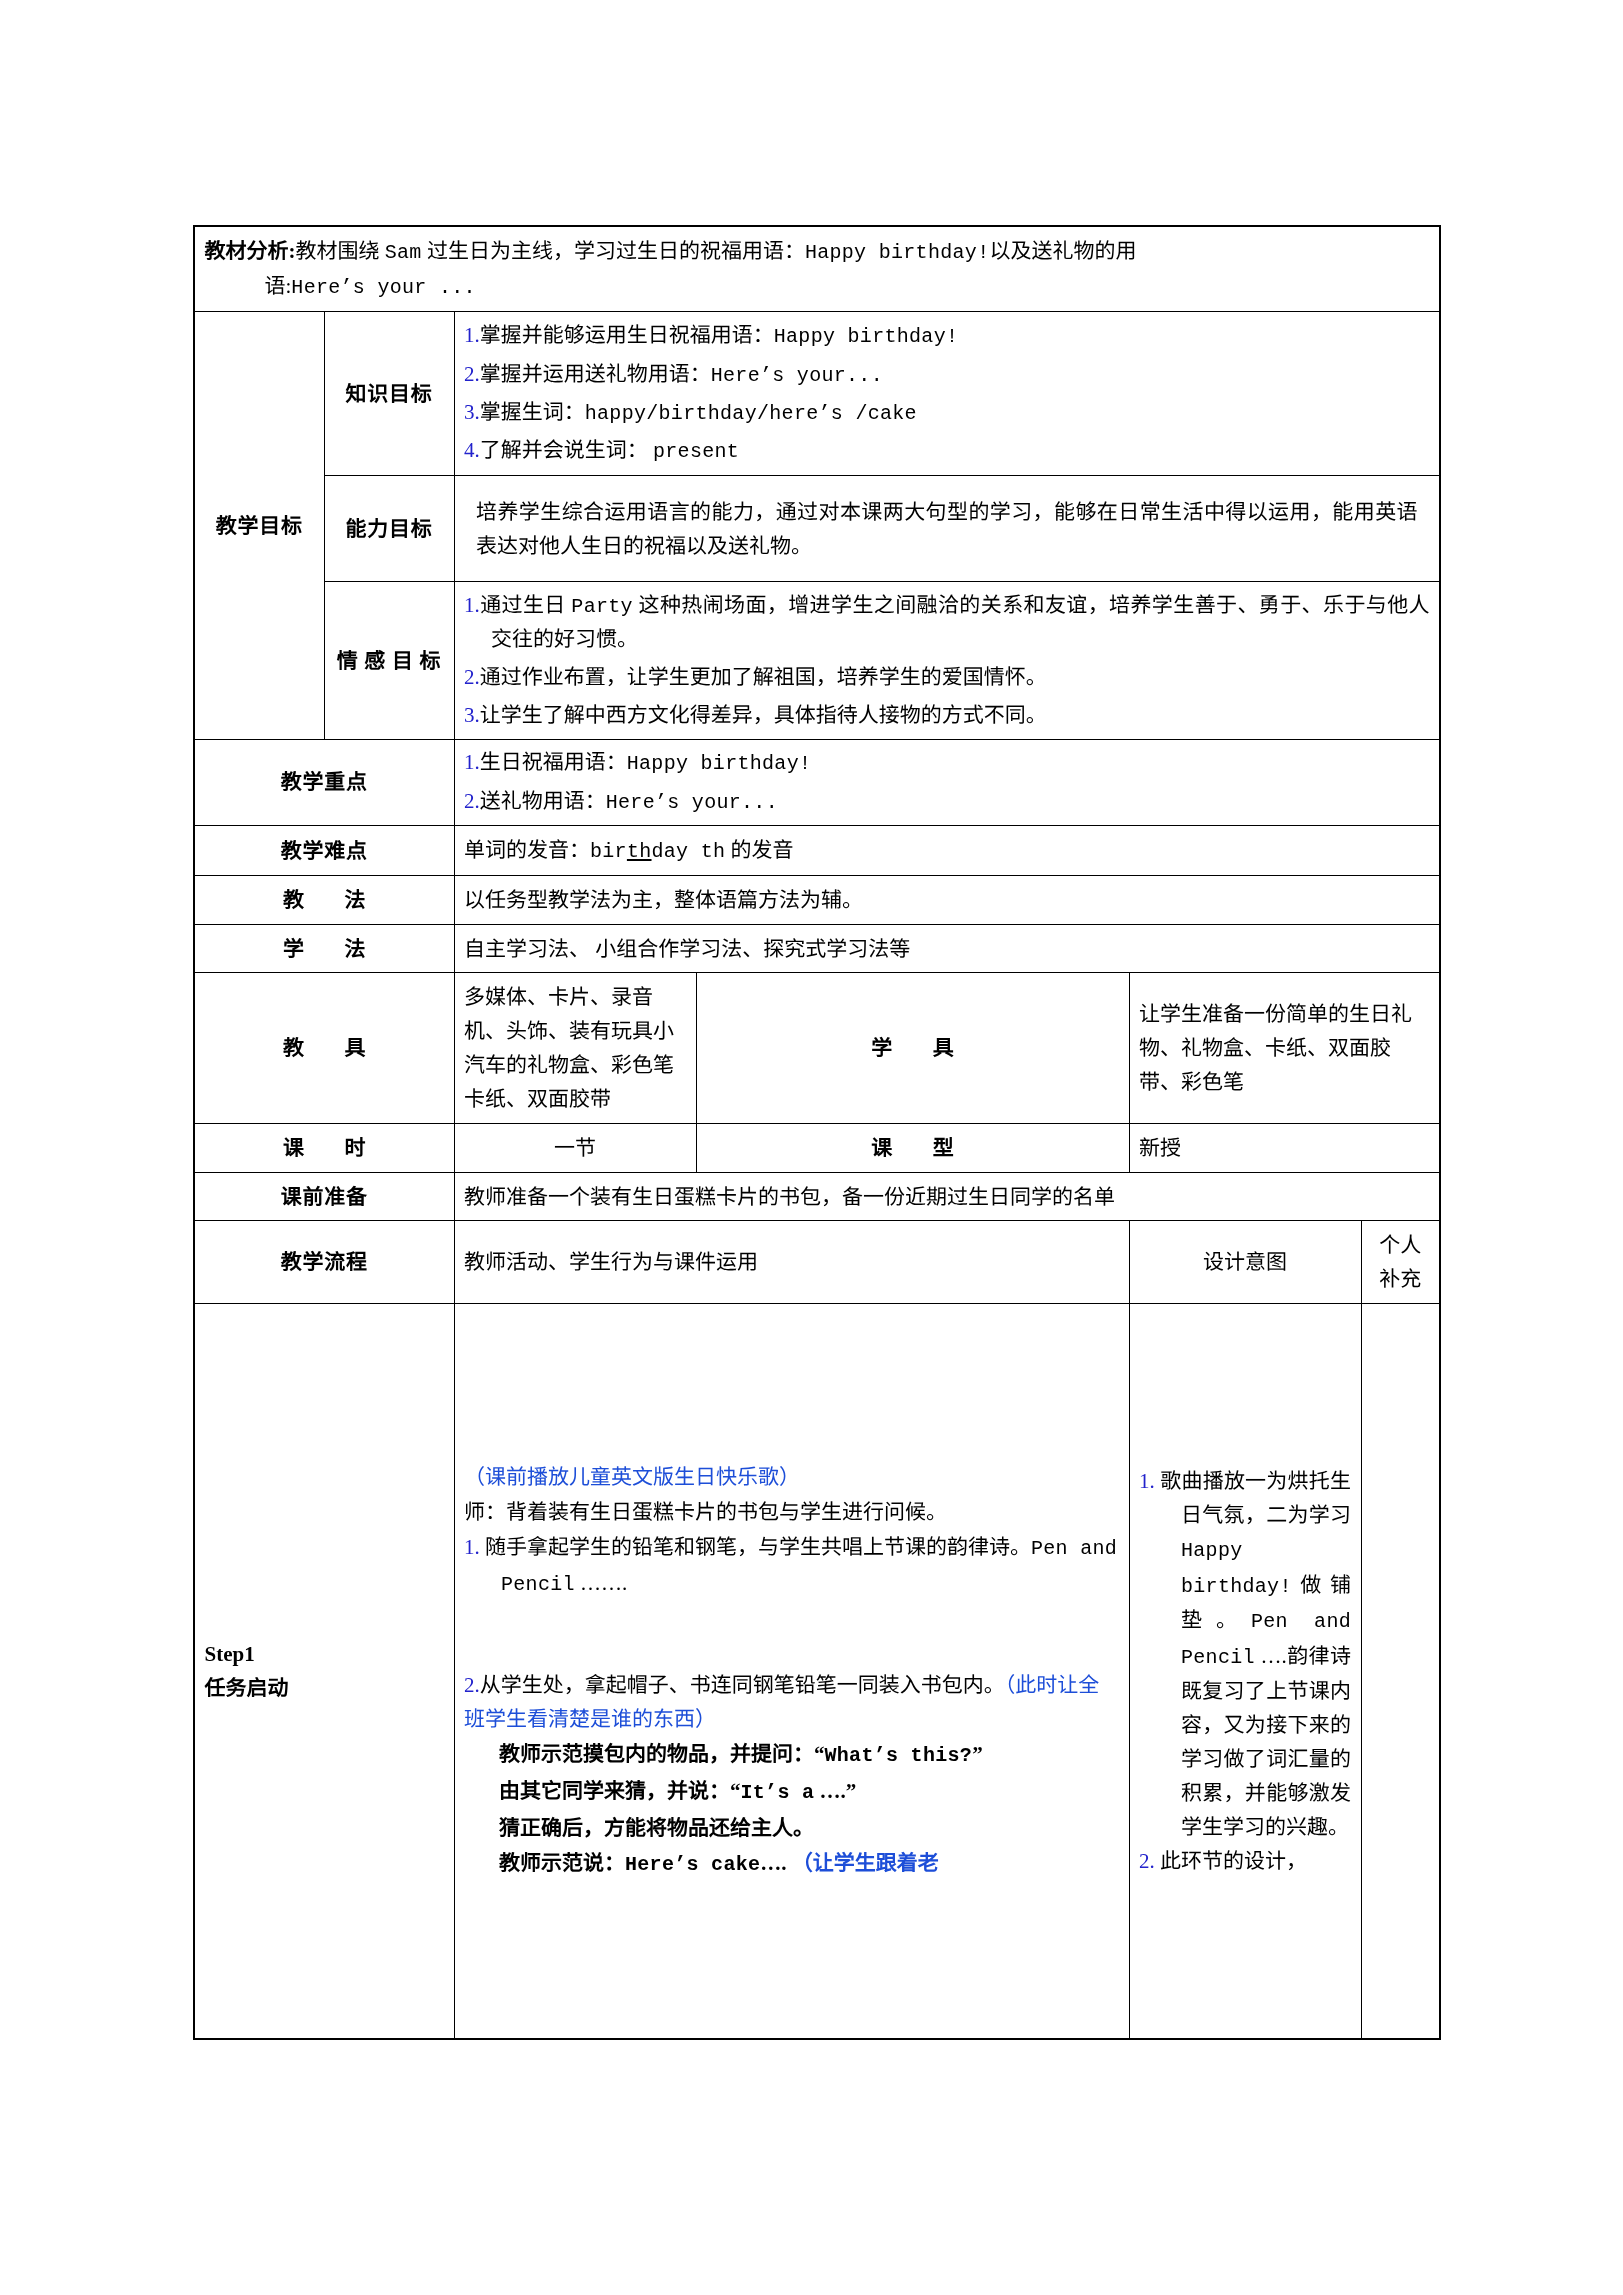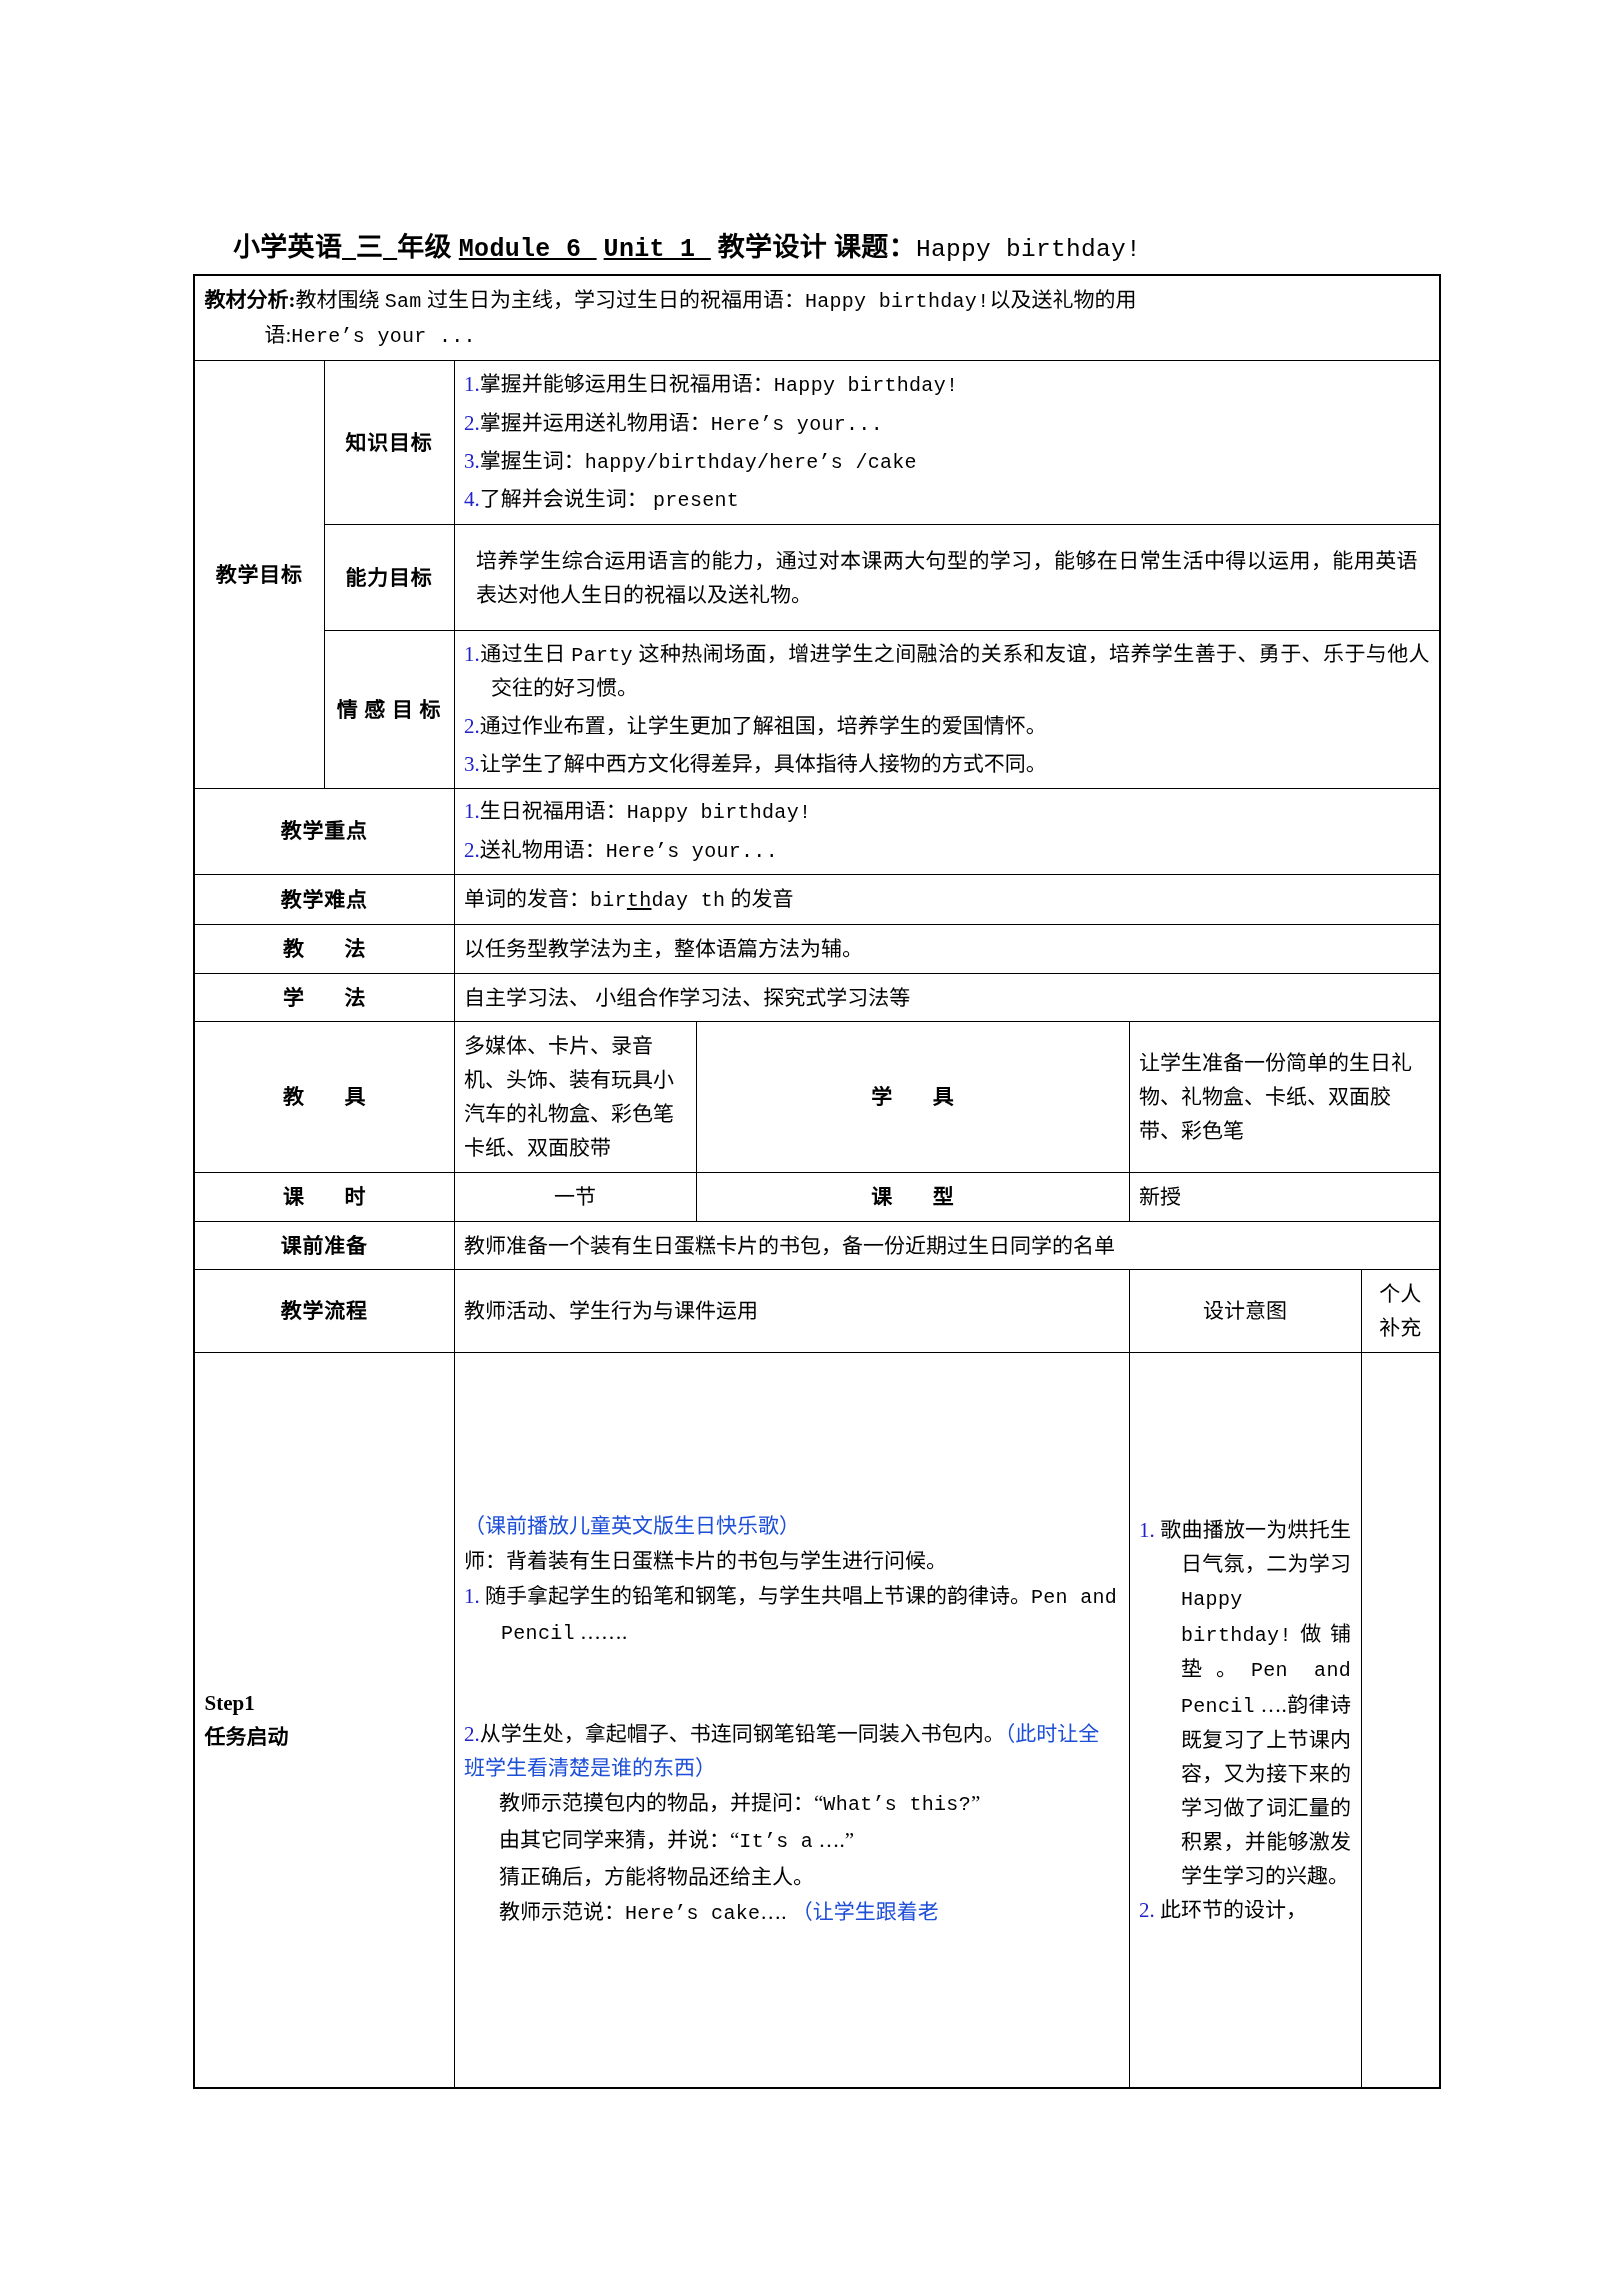--- a/index.html
+++ b/index.html
@@ -86,21 +86,21 @@
     letter-spacing: 0.3px;
   }
   .num {
     color: #2222cc;
   }
   .blue {
     color: #1d4ed8;
   }
   .u-th { text-decoration: underline; }
   .an-line { display: block; }
-  .ind { text-indent: 35px; }
+  .ind { text-indent: 35px; font-weight: bold; }
 
   
   .analysis {
     font-size: 21px;
     line-height: 1.7;
   }
   .analysis b { font-weight: bold; font-family: Liberation Serif, serif; }
   .analysis .sub { display:block; padding-left: 60px; }
 
   
@@ -164,27 +164,20 @@
   .hdr-center { text-align: center; font-weight: bold; }
   .two-line { text-align: center; font-weight: bold; line-height: 1.45; }
   .just { text-align: justify; text-justify: inter-ideograph; }
 </style>
 </head>
 <body>
 
 <div class="page">
 <div class="sheet">
 
-  <div class="doc-title">
-    <span>小学英语</span><span class="und">_</span><span>三</span><span class="und">_</span><span>年级</span>
-    <span class="mono und">Module_6_</span>
-    <span class="mono und">Unit_1_</span>
-    <span>教学设计</span>
-    <span>课题：</span><span class="latin">Happy birthday!</span>
-  </div>
 
   <table class="lesson">
     <colgroup>
       <col style="width:130px">
       <col style="width:130px">
       <col style="width:242px">
       <col style="width:208px">
       <col style="width:225px">
       <col style="width:232px">
       <col style="width:79px">

